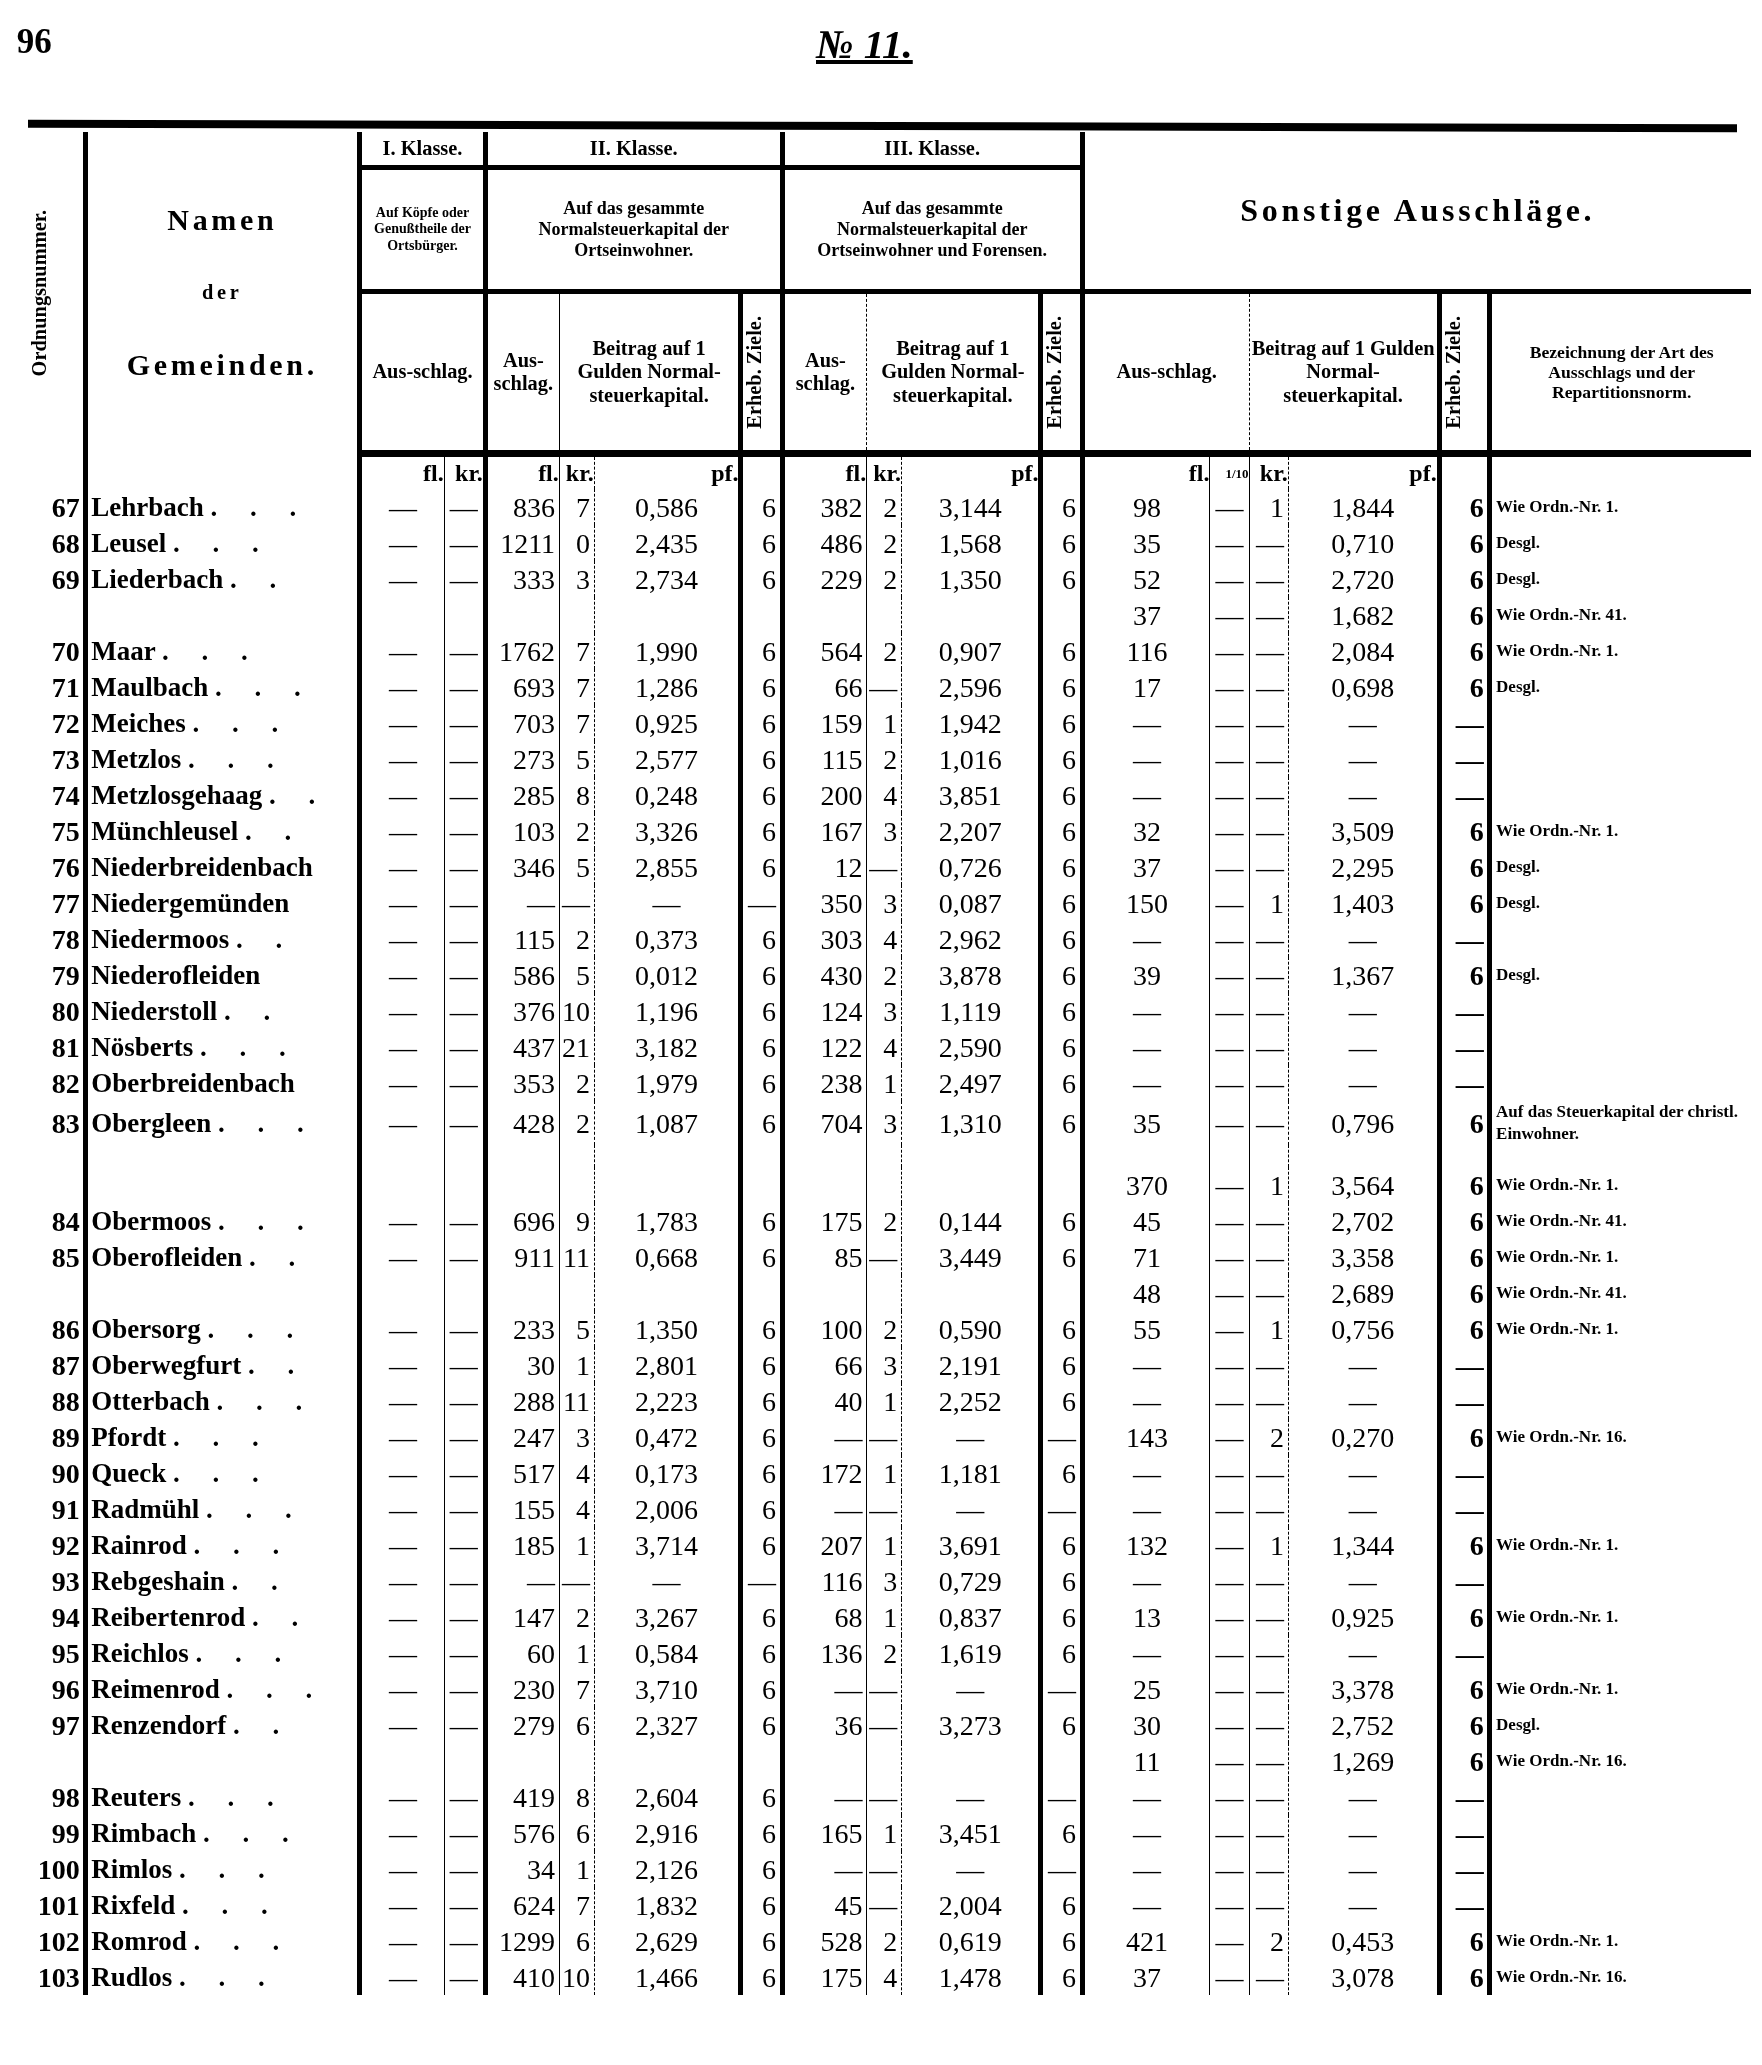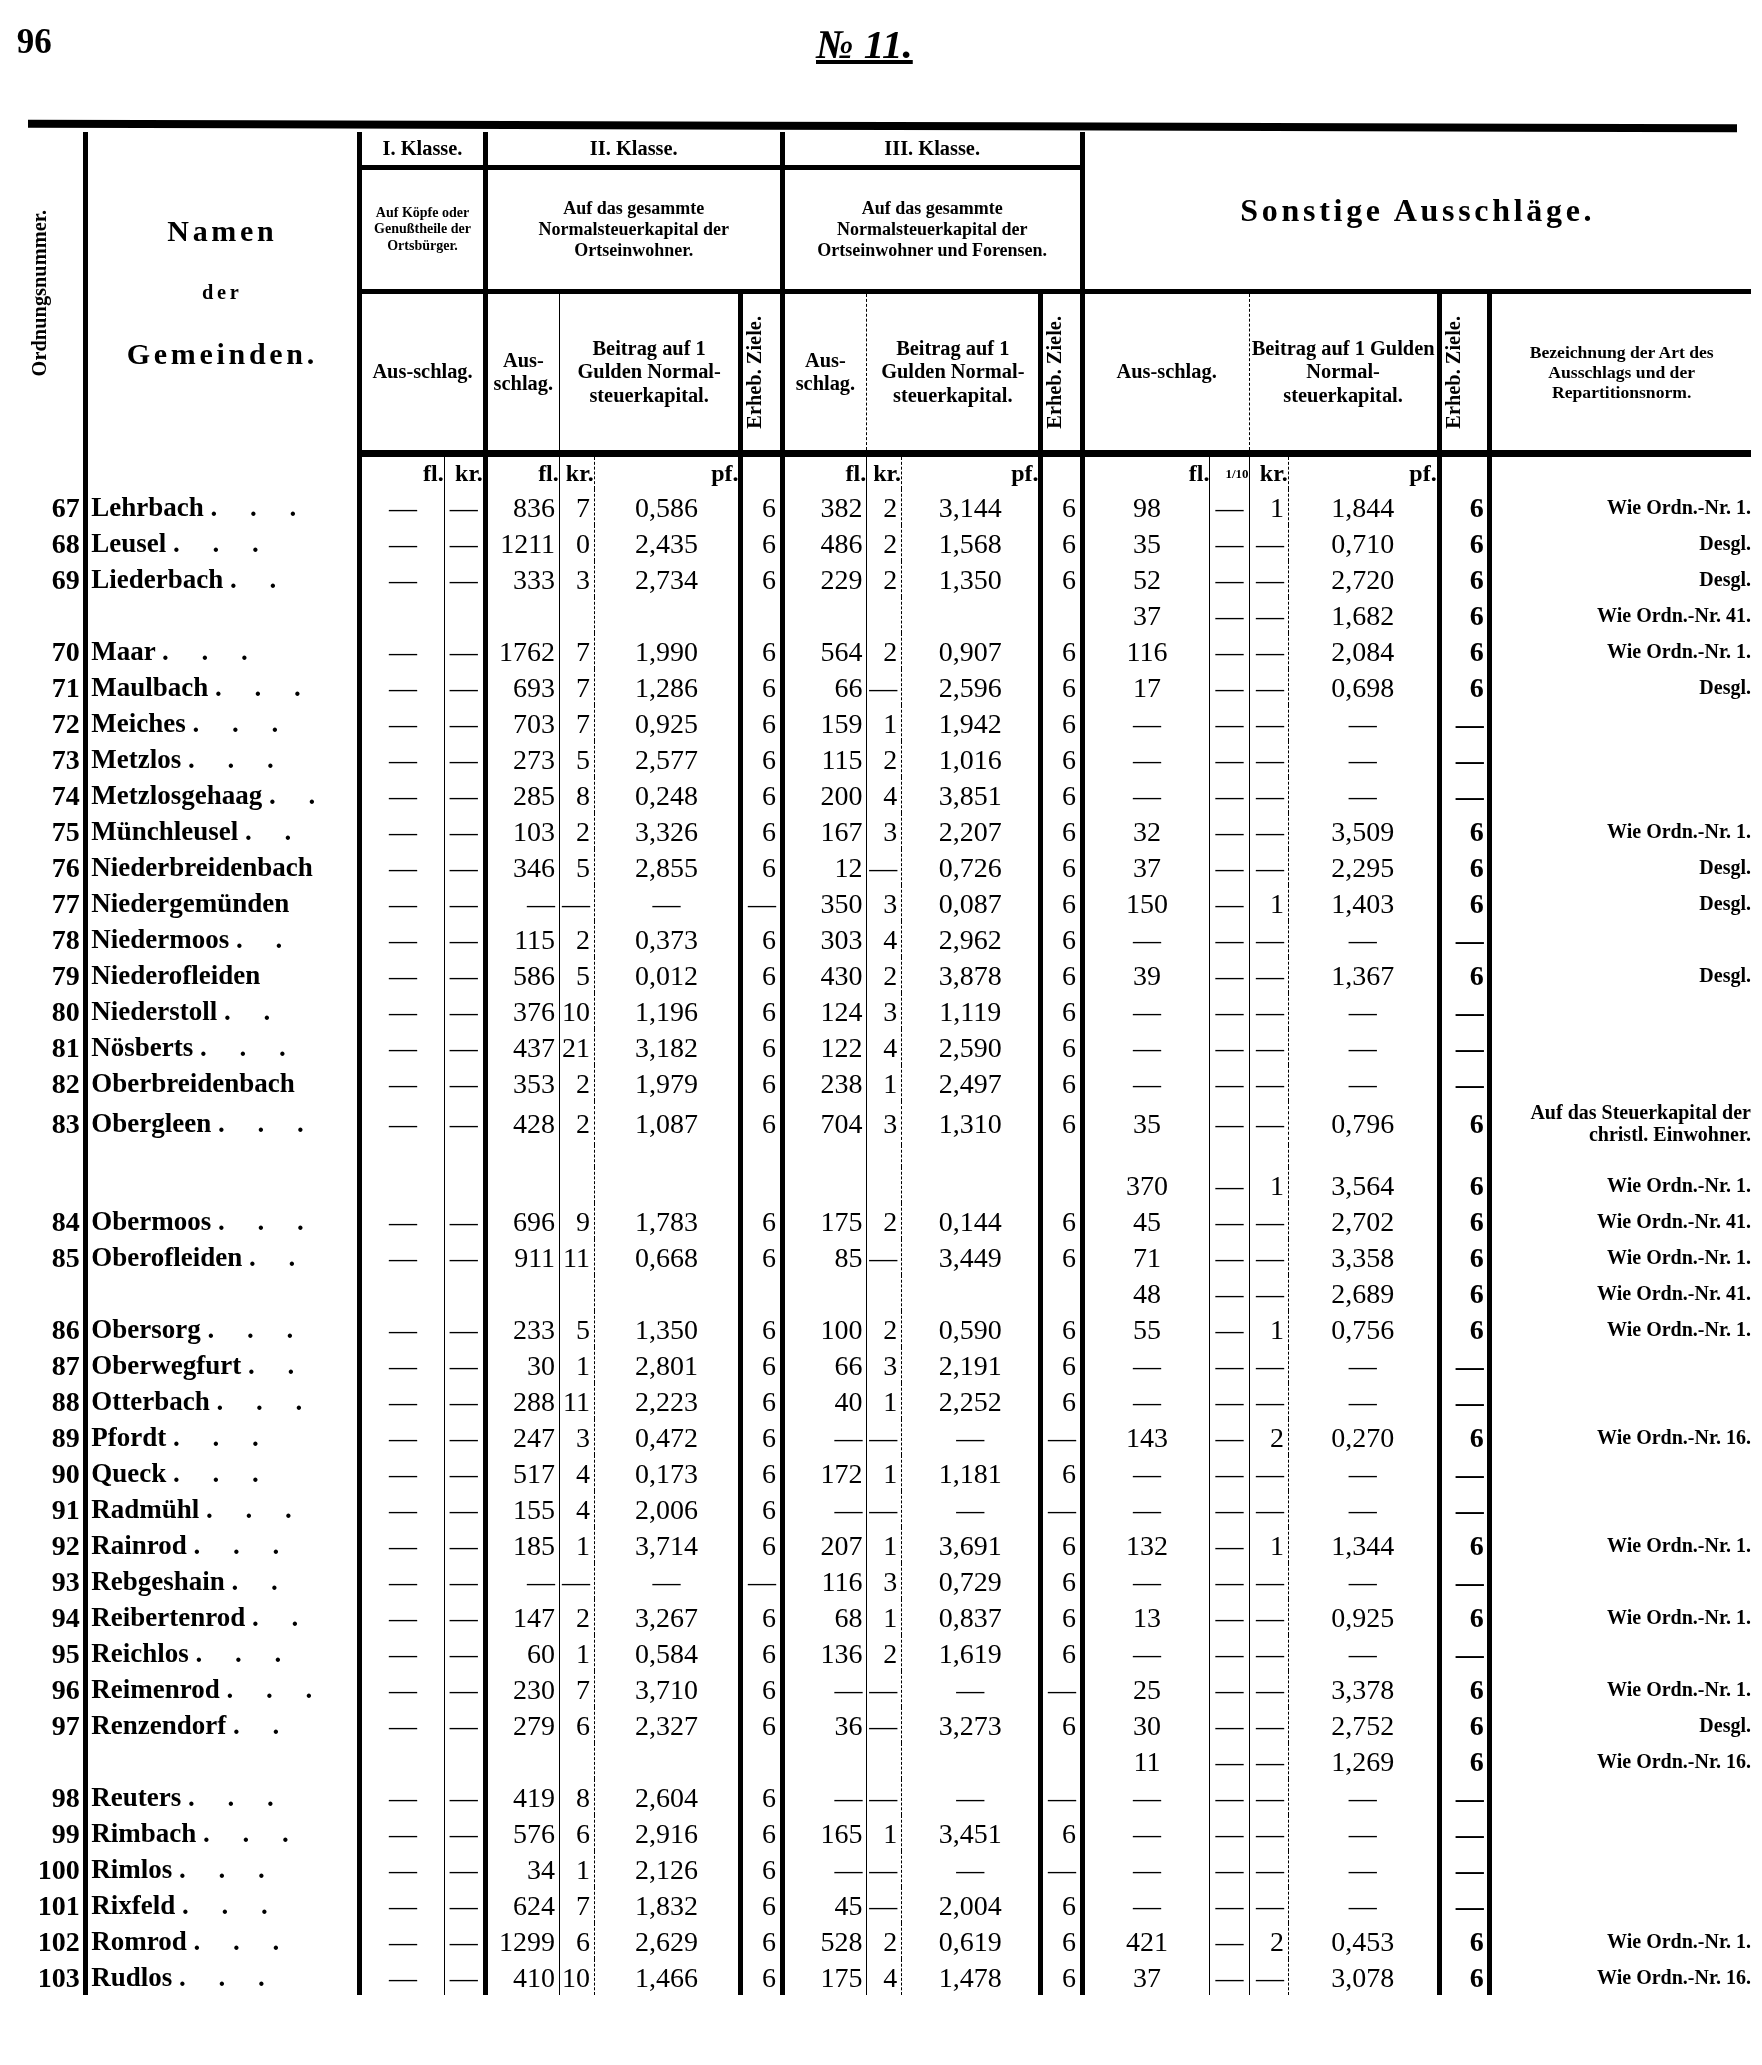--- a/index.html
+++ b/index.html
@@ -32,21 +32,21 @@
 
   .units td { font-size: 24px; text-align: right; height: 32px; padding-top: 3.7px; font-weight: bold; }
   .units .tenth { font-size: 13px; line-height: 1; }
   tr.row td { font-size: 28px; height: 36px; line-height: 35px; white-space: nowrap; }
   tr.row td.num { text-align: right; padding-right: 2.8px; font-weight: bold; }
   tr.row td.name { font-weight: bold; font-size: 27px; padding-left: 3.7px; overflow: hidden; }
   tr.row td.name .dots { letter-spacing: 13px; }
   tr.row td.r { text-align: right; padding-right: 3.7px; }
   tr.row td.c { text-align: center; }
   tr.row td.bold { font-weight: bold; }
-  tr.row td.note { font-size: 20px; font-weight: bold; padding-left: 3.7px; white-space: normal; line-height: 22px; text-align: right; }
+  tr.row td.note { font-size: 17px; font-weight: bold; padding-left: 3.7px; white-space: normal; line-height: 22px; }
   tr.spacer td { height: 22px; }
   .col-ziele { text-align: right !important; padding-right: 3.7px; }
 </style>
 </head>
 <body>
 
 <div class="page-num">96</div>
 <div class="doc-title">№ 11.</div>
 <div class="top-rule"></div>
 
@@ -72,21 +72,21 @@
     <col style="width:247px">
   </colgroup>
 
   <tbody>
       <tr class="hdr">
     <th rowspan="3" style="border-right:5.6px solid #000;">
       <div class="vert">Ordnungsnummer.</div>
     </th>
     <th rowspan="3" class="big-name">
       <div>Namen</div>
-      <div style="font-size:20.4px;margin:33px 0">der</div>
+      <div style="font-size:20.4px;margin:44px 0">der</div>
       <div>Gemeinden.</div>
     </th>
     <th colspan="2" class="hdr-cls bL">I. Klasse.</th>
     <th colspan="4" class="hdr-cls bL">II. Klasse.</th>
     <th colspan="4" class="hdr-cls bL">III. Klasse.</th>
     <th colspan="6" rowspan="2" class="sonstige bL" style="border-bottom:5.6px solid #000;">Sonstige Ausschläge.</th>
   </tr>
   <tr class="hdr">
     <th colspan="2" class="hdr-small bL" style="height:119px;border-bottom:5.6px solid #000;">Auf Köpfe oder Genußtheile der Ortsbürger.</th>
     <th colspan="4" class="hdr-desc bL" style="border-bottom:5.6px solid #000;">Auf das gesammte Normalsteuerkapital der Ortseinwohner.</th>

